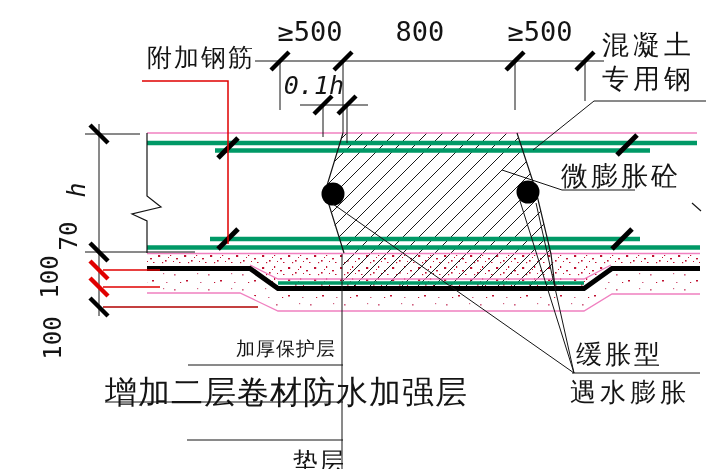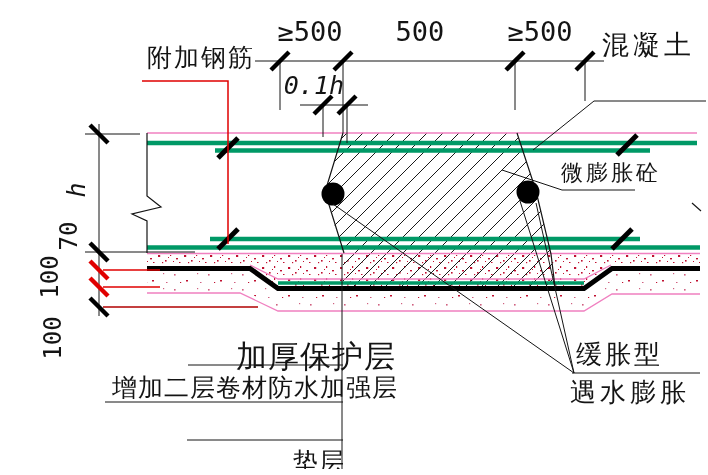--- a/index.html
+++ b/index.html
@@ -130,31 +130,32 @@
       <line x1="574" y1="373" x2="520" y2="201"></line>
       <line x1="574" y1="373" x2="536" y2="203"></line>
       <line x1="342" y1="254" x2="342" y2="470"></line>
       <line x1="188" y1="365" x2="343" y2="365"></line>
       <line x1="105" y1="402" x2="343" y2="402"></line>
       <line x1="187" y1="440" x2="343" y2="440"></line>
     </g>
   </svg>
 
   <div class="txt dim" style="left:268px;top:16px;width:84px;text-align:center;font-size:27px;">≥500</div>
-  <div class="txt dim" style="left:383px;top:16px;width:74px;text-align:center;font-size:27px;">500</div>
+  <div class="txt dim" style="left:383px;top:16px;width:74px;text-align:center;font-size:27px;">800</div>
   <div class="txt dim" style="left:496px;top:16px;width:88px;text-align:center;font-size:27px;">≥500</div>
   <div class="txt dim it" style="left:282px;top:71px;width:62px;text-align:right;font-size:25px;">0.1h</div>
 
   <div class="txt dim it vtext" style="left:61px;top:176px;width:30px;height:28px;font-size:25px;">h</div>
   <div class="txt dim vtext" style="left:47px;top:223px;width:44px;height:26px;font-size:24px;">70</div>
   <div class="txt dim vtext" style="left:20px;top:264px;width:60px;height:26px;font-size:24px;">100</div>
   <div class="txt dim vtext" style="left:23px;top:325px;width:60px;height:26px;font-size:24px;">100</div>
 
   <div class="txt cjk" style="left:147px;top:41px;font-size:25px;letter-spacing:2px;">附加钢筋</div>
   <div class="txt cjk" style="left:602px;top:27px;font-size:27px;letter-spacing:4px;text-align:right;">混凝土</div>
-  <div class="txt cjk" style="left:561px;top:158px;font-size:22px;letter-spacing:3px;">微膨胀砼</div>
+  <div class="txt cjk" style="left:602px;top:61px;font-size:27px;letter-spacing:4px;">专用钢</div>
+  <div class="txt cjk" style="left:561px;top:158px;font-size:27px;letter-spacing:3px;">微膨胀砼</div>
   <div class="txt cjk" style="left:570px;top:375px;font-size:26px;letter-spacing:4px;">遇水膨胀</div>
   <div class="txt cjk" style="left:576px;top:337px;font-size:26px;letter-spacing:3px;">缓胀型</div>
-  <div class="txt cjk" style="left:236px;top:336px;font-size:31px;letter-spacing:1px;">加厚保护层</div>
-  <div class="txt cjk" style="left:112px;top:371px;font-size:25px;letter-spacing:1px;">增加二层卷材防水加强层</div>
+  <div class="txt cjk" style="left:236px;top:336px;font-size:19px;letter-spacing:1px;">加厚保护层</div>
+  <div class="txt cjk" style="left:105px;top:371px;font-size:32px;letter-spacing:1px;">增加二层卷材防水加强层</div>
   <div class="txt cjk" style="left:293px;top:445px;font-size:25px;letter-spacing:1px;">垫层</div>
 
 </div>
 
 </body></html>

